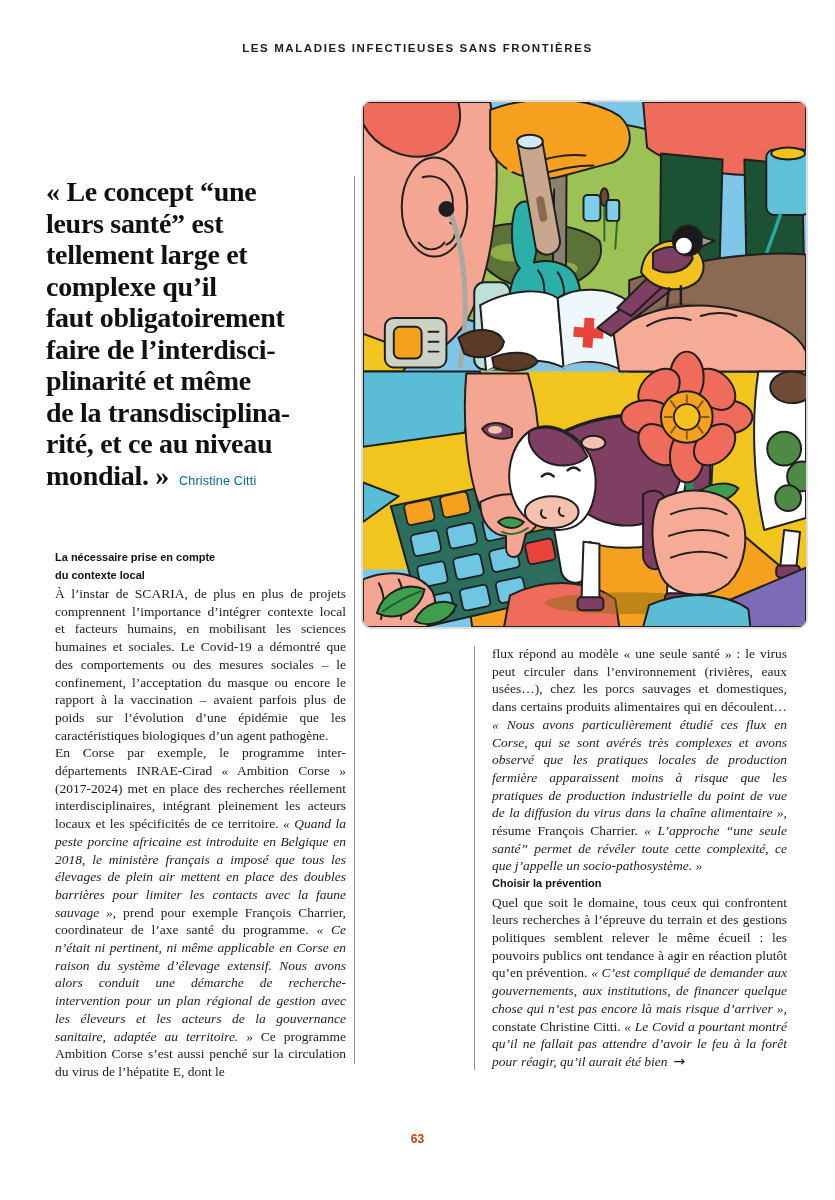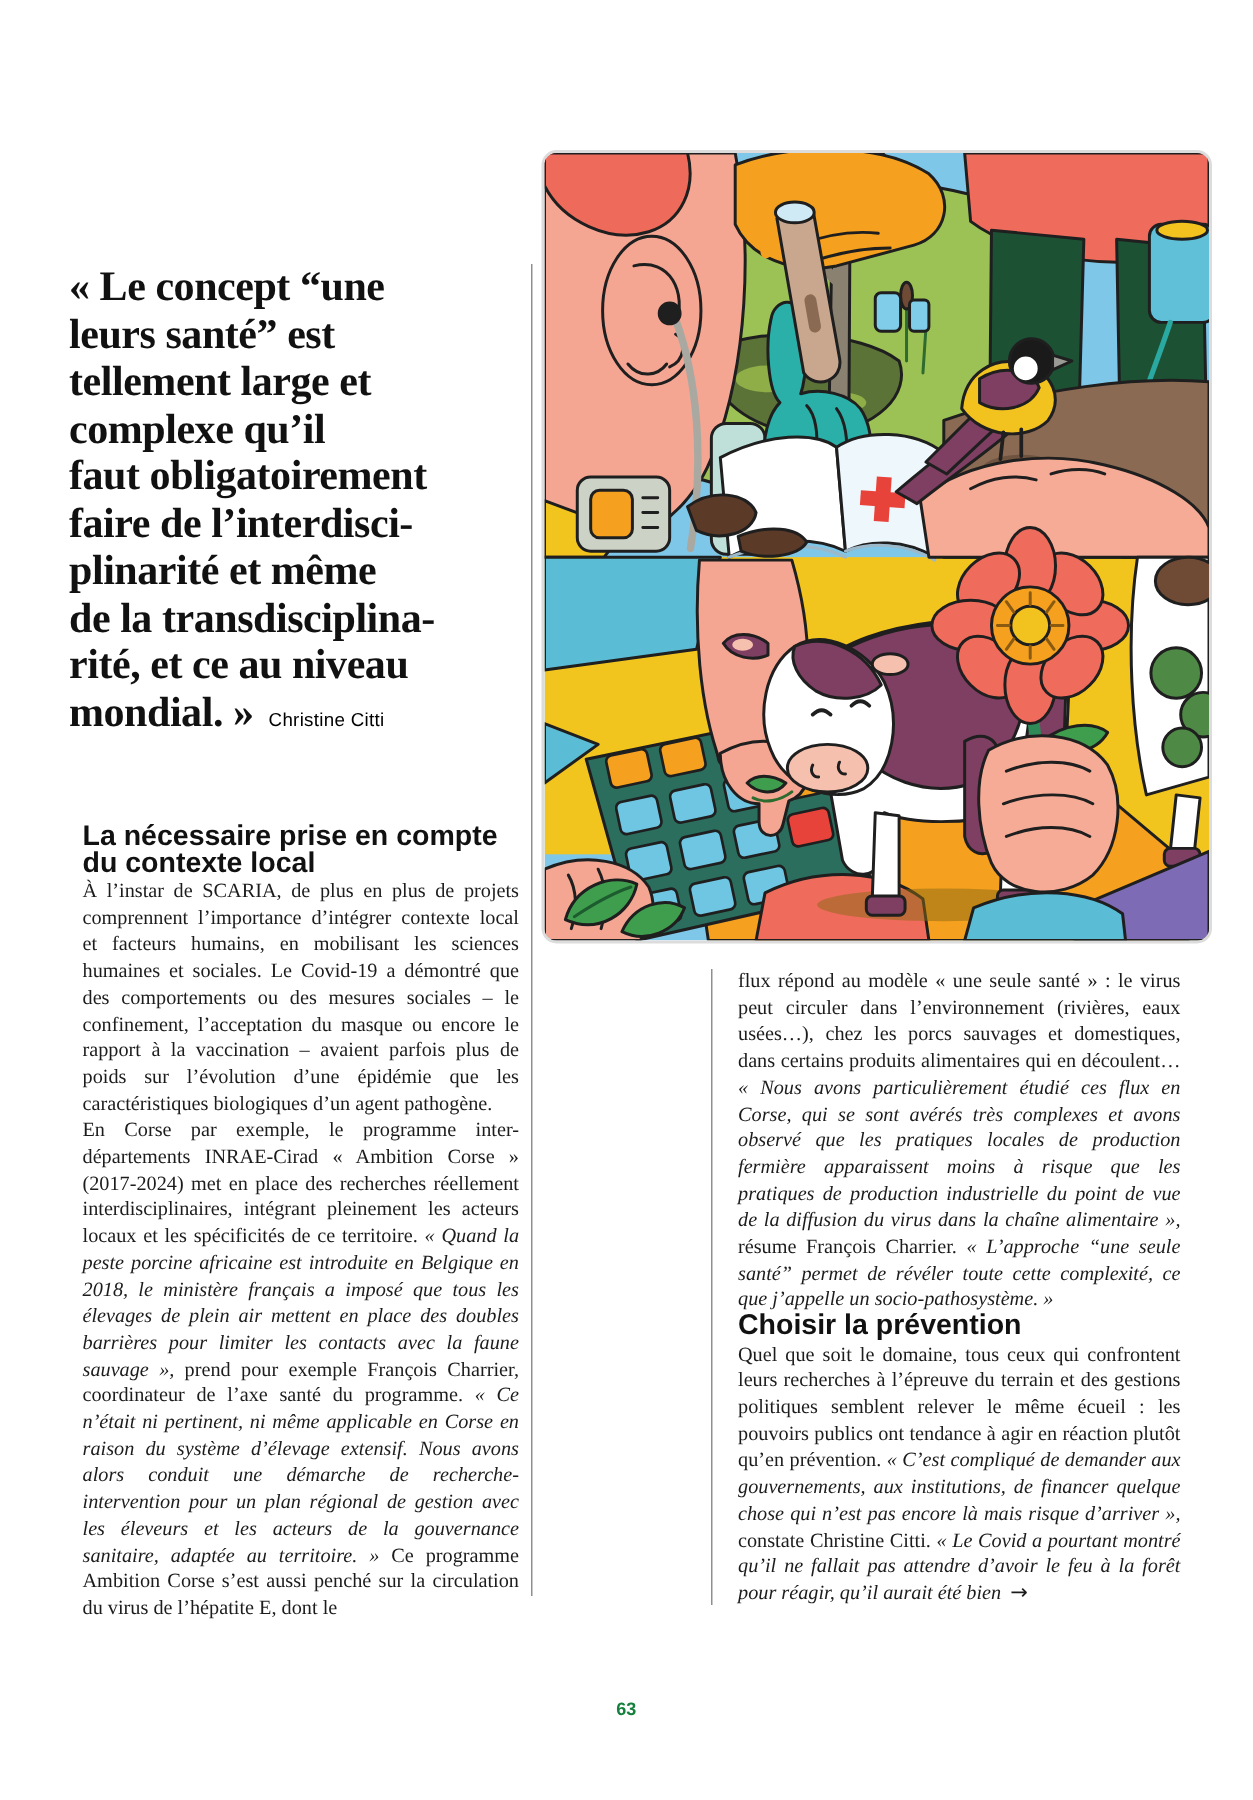--- a/index.html
+++ b/index.html
@@ -8,48 +8,49 @@
 
   .header-title{position:absolute;top:42px;left:0;right:0;text-align:center;
     font-family:"Liberation Sans",sans-serif;font-weight:bold;font-size:11.5px;
     letter-spacing:1.6px;color:#1f1f1f;}
 
   .pull-quote{position:absolute;left:46px;top:176px;width:322px;
     font-family:"Liberation Serif",serif;font-weight:700;font-size:28px;
     line-height:31.5px;letter-spacing:-0.3px;color:#111;}
   .quote-text{white-space:pre-line;}
   .attribution{font-family:"Liberation Sans",sans-serif;font-weight:400;
-    font-size:12.5px;letter-spacing:.2px;color:#000000;margin-left:10px;white-space:nowrap;}
+    font-size:12.5px;letter-spacing:.2px;color:#0369a1;margin-left:10px;white-space:nowrap;}
 
   .illustration-frame{position:absolute;left:361px;top:100px;width:447px;height:529px;
     border:2px solid #dcdcdc;border-radius:10px;overflow:hidden;box-sizing:border-box;background:#fff;margin:0;}
   .illustration-frame svg{display:block;width:100%;height:100%;}
 
   .rule{position:absolute;width:1px;background:#8f8f8f;}
   .rule-left{left:354px;top:176px;height:888px;}
   .rule-right{left:474px;top:646px;height:424px;}
 
   .col{position:absolute;font-size:13.5px;line-height:17.7px;text-align:justify;color:#1c1c1c;}
   .col-left{left:55px;top:549px;width:291px;}
   .col-right{left:492px;top:645px;width:295px;}
   .col p{margin:0;}
-  .col-heading{font-family:"Liberation Sans",sans-serif;font-weight:bold;font-size:19px;
+  .col-heading{font-family:"Liberation Sans",sans-serif;font-weight:bold;font-size:11px;
     line-height:17.5px;white-space:pre-line;text-align:left;margin:0 0 1px 0;color:#111;}
   .heading2{}
   .seg-italic{font-style:italic;}
   .arrow{font-family:"DejaVu Sans",sans-serif;font-style:normal;margin-left:6px;font-size:14px;}
 
   .page-number{position:absolute;top:1132px;left:0;right:0;text-align:center;
-    font-family:"Liberation Sans",sans-serif;font-weight:bold;font-size:12px;color:#15803d;}
+    font-family:"Liberation Sans",sans-serif;font-weight:bold;font-size:12px;color:#c2410c;}
 </style>
 </head>
 <body>
 
 <div class="page">
 
+  <div class="header-title">LES MALADIES INFECTIEUSES SANS FRONTIÈRES</div>
 
   <div class="pull-quote"><span class="quote-text">« Le concept “une
 leurs santé” est
 tellement large et
 complexe qu’il
 faut obligatoirement
 faire de l’interdisci-
 plinarité et même
 de la transdisciplina-
 rité, et ce au niveau

